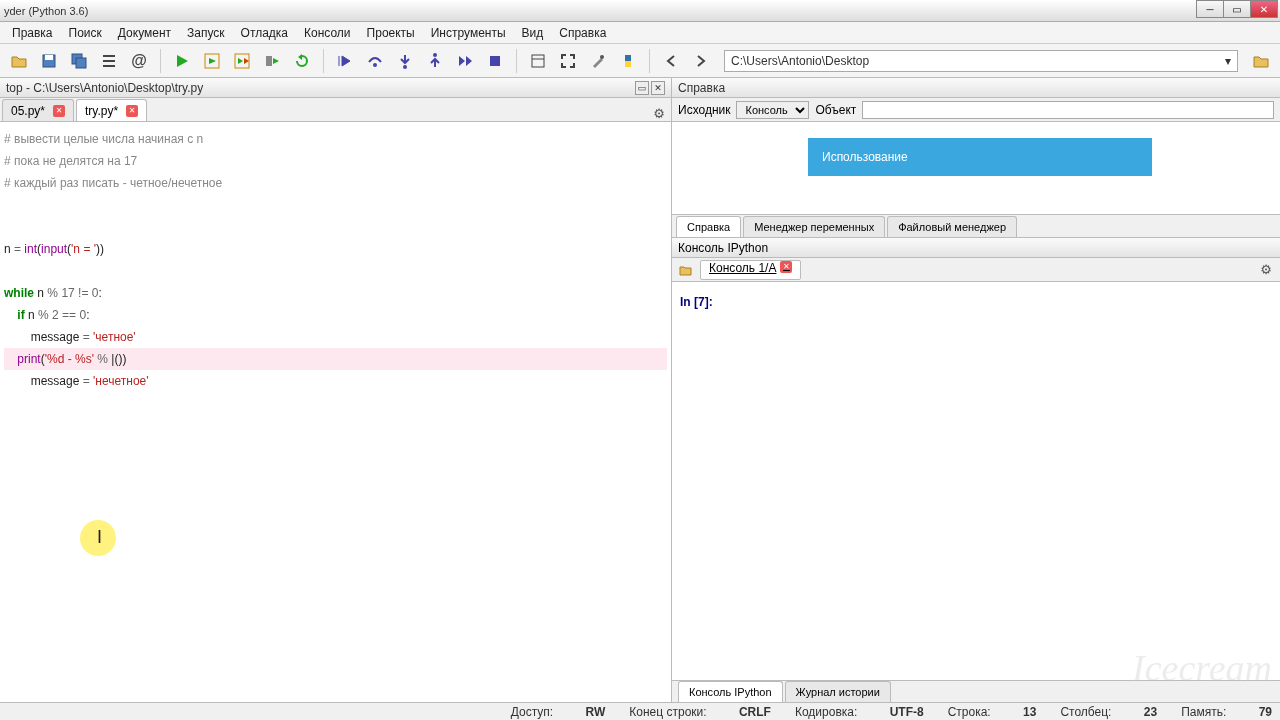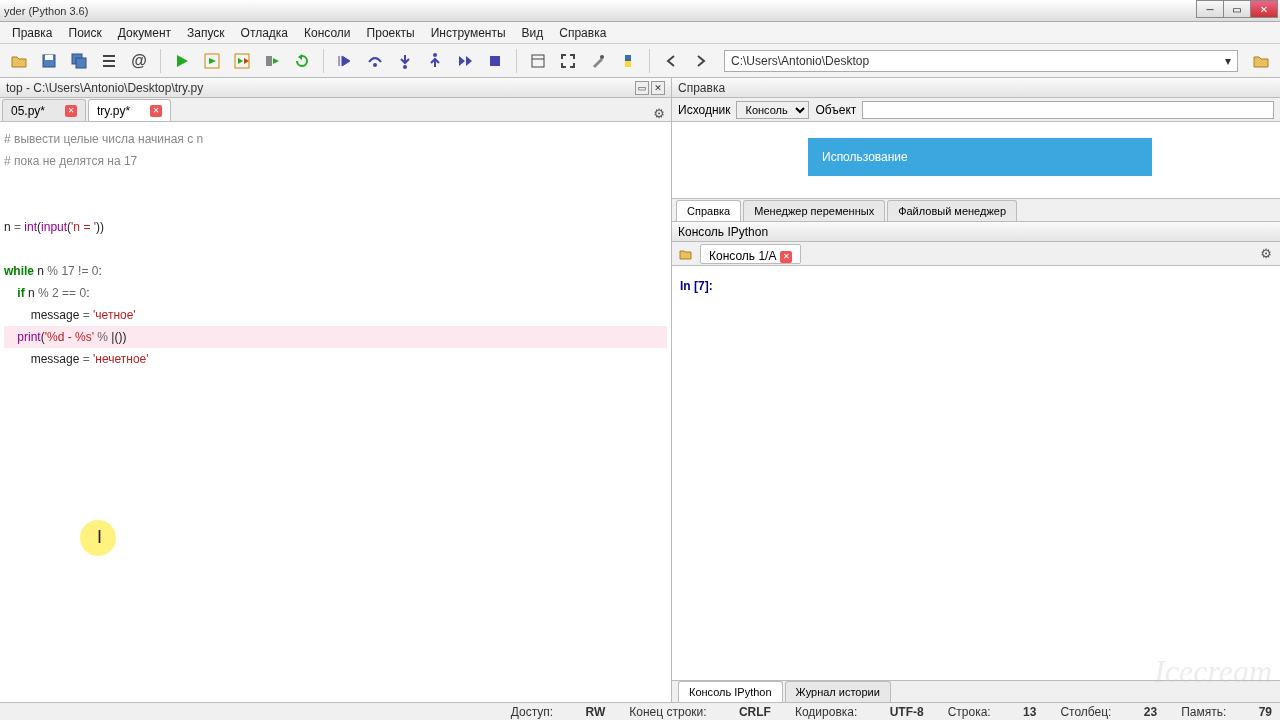--- a/index.html
+++ b/index.html
@@ -15,49 +15,49 @@
 .tbtn { width: 26px; height: 26px; display: flex; align-items: center; justify-content: center; border: 1px solid transparent; border-radius: 2px; }
 .tsep { width: 1px; height: 24px; background: #ccc; margin: 0 4px; }
 .addr { flex: 1; height: 22px; border: 1px solid #aaa; background: #fff; margin: 0 6px; padding: 0 6px; display: flex; align-items: center; font-size: 11px; color: #333; }
 .pane-title { height: 20px; background: linear-gradient(#fafafa,#e4e4e4); border-bottom: 1px solid #bbb; display: flex; align-items: center; padding: 0 6px; font-size: 11px; color: #333; }
 .pane-title .icns { margin-left: auto; display: flex; gap: 2px; }
 .sml { width: 14px; height: 14px; border: 1px solid #999; background: #eee; font-size: 9px; display: flex; align-items: center; justify-content: center; }
 .main { display: flex; height: calc(720px - 22px - 22px - 34px - 18px); }
 .left { width: 672px; display: flex; flex-direction: column; border-right: 1px solid #bbb; }
 .right { flex: 1; display: flex; flex-direction: column; }
 .filetabs { height: 24px; background: #f0f0f0; border-bottom: 1px solid #bbb; display: flex; align-items: flex-end; padding: 0 2px; }
-.ftab { height: 22px; padding: 0 8px; background: #e8e8e8; border: 1px solid #bbb; border-bottom: none; border-radius: 3px 3px 0 0; margin-right: 2px; display: flex; align-items: center; font-size: 11px; gap: 20px; }
+.ftab { height: 22px; padding: 0 8px; background: #e8e8e8; border: 1px solid #bbb; border-bottom: none; border-radius: 3px 3px 0 0; margin-right: 2px; display: flex; align-items: center; font-size: 11px; gap: 8px; }
 .ftab.active { background: #fff; }
 .closex { width: 12px; height: 12px; background: #e55; border-radius: 2px; color: #fff; font-size: 8px; display: flex; align-items: center; justify-content: center; }
 .gear { margin-left: auto; margin-right: 4px; font-size: 13px; color: #555; }
 .editor { flex: 1; background: #fff; padding: 6px 4px; font-family: Consolas, monospace; font-size: 17px; line-height: 22px; overflow: hidden; position: relative; }
 .code-line { white-space: pre; color: #222; }
 .hl { background: #fde8f0; }
 .kw { color: #008000; font-weight: bold; }
 .bi { color: #900090; }
 .st { color: #BA2121; }
 .cm { color: #888; }
 .op { color: #666; }
 .nm { color: #666; }
 .cursor-hl { position: absolute; width: 36px; height: 36px; background: rgba(255,230,0,.5); border-radius: 50%; }
 .help-top { height: 24px; background: #f0f0f0; border-bottom: 1px solid #bbb; display: flex; align-items: center; padding: 0 6px; gap: 6px; font-size: 11px; }
 .help-top select, .help-top .obj { height: 18px; border: 1px solid #aaa; font-size: 11px; padding: 0 4px; }
-.help-body { height: 76px; background: #fff; position: relative; }
+.help-body { height: 92px; background: #fff; position: relative; }
 .blue-tab { position: absolute; left: 136px; top: 16px; width: 344px; height: 38px; background: #3aa7de; color: #fff; display: flex; align-items: center; padding: 0 14px; font-size: 14px; }
 .help-tabs { height: 24px; background: #f0f0f0; border-top: 1px solid #bbb; border-bottom: 1px solid #bbb; display: flex; align-items: flex-end; padding: 0 4px; }
 .htab { height: 21px; padding: 0 10px; border: 1px solid #bbb; background: #e8e8e8; border-radius: 3px 3px 0 0; margin-right: 2px; display: flex; align-items: center; font-size: 11px; border-bottom: none; }
 .htab.active { background: #fff; }
 .console-title { height: 20px; background: linear-gradient(#fafafa,#e4e4e4); border-bottom: 1px solid #bbb; padding: 0 6px; display: flex; align-items: center; font-size: 11px; }
 .console-tabs { height: 24px; background: #f0f0f0; border-bottom: 1px solid #bbb; display: flex; align-items: center; padding: 0 4px; gap: 4px; }
-.ctab { height: 20px; padding: 0 8px; border: 1px solid #bbb; background: #fff; border-radius: 2px; display: flex; align-items: flex-end; gap: 4px; font-size: 11px; }
+.ctab { height: 20px; padding: 0 8px; border: 1px solid #bbb; background: #fff; border-radius: 2px; display: flex; align-items: flex-start; gap: 4px; font-size: 11px; text-decoration: underline; }
 .console { flex: 1; background: #fff; padding: 8px; font-family: Consolas, monospace; font-size: 17px; color: #00008b; }
 .console-bottom-tabs { height: 22px; background: #f0f0f0; border-top: 1px solid #bbb; display: flex; align-items: flex-end; padding: 0 6px; }
 .statusbar { height: 18px; background: #f0f0f0; border-top: 1px solid #bbb; display: flex; align-items: center; font-size: 11px; color: #333; padding: 0 8px; gap: 24px; }
 .statusbar span b { font-weight: bold; margin-left: 29px; }
-.watermark { position: absolute; right: 8px; bottom: 30px; font-size: 32px; color: rgba(200,200,200,.35); font-style: italic; font-family: cursive; pointer-events: none; }
+.watermark { position: absolute; right: 8px; bottom: 30px; font-size: 38px; color: rgba(200,200,200,.35); font-style: italic; font-family: cursive; pointer-events: none; }
 svg { display: block; }
 </style>
 </head>
 <body>
 
 <div class="titlebar">
   <span class="titlebar-text">yder (Python 3.6)</span>
   <div class="win-btns">
     <div class="win-btn">─</div>
     <div class="win-btn">▭</div>
@@ -231,20 +231,21 @@
         <div class="ftab active">
           <span>try.py*</span>
           <span class="closex">✕</span>
         </div>
         <span class="gear">⚙</span>
     </div>
     <div class="editor" id="editor">
 
     <div class="code-line"><span class="cm"># вывести целые числа начиная с n</span></div>
         <div class="code-line"><span class="cm"># пока не делятся на 17</span></div>
+        <div class="code-line"><span class="cm"># каждый раз писать - четное/нечетное</span></div>
         <div class="code-line">&nbsp;</div>
         <div class="code-line">&nbsp;</div>
         <div class="code-line">n <span class="op">= </span><span class="bi">int</span>(<span class="bi">input</span>(<span class="st">'n = '</span>))</div>
         <div class="code-line">&nbsp;</div>
         <div class="code-line"><span class="kw">while</span> n <span class="op">%</span> <span class="nm">17</span> <span class="op">!=</span> <span class="nm">0</span>:</div>
         <div class="code-line">    <span class="kw">if</span> n <span class="op">%</span> <span class="nm">2</span> <span class="op">==</span> <span class="nm">0</span>:</div>
         <div class="code-line">        message <span class="op">=</span> <span class="st">'четное'</span></div>
         <div class="code-line hl">    <span class="bi">print</span>(<span class="st">'%d - %s'</span> <span class="op">%</span> |())</div>
         <div class="code-line">        message <span class="op">=</span> <span class="st">'нечетное'</span></div>
         <div class="cursor-hl" style="left:80px;top:398px"></div>

